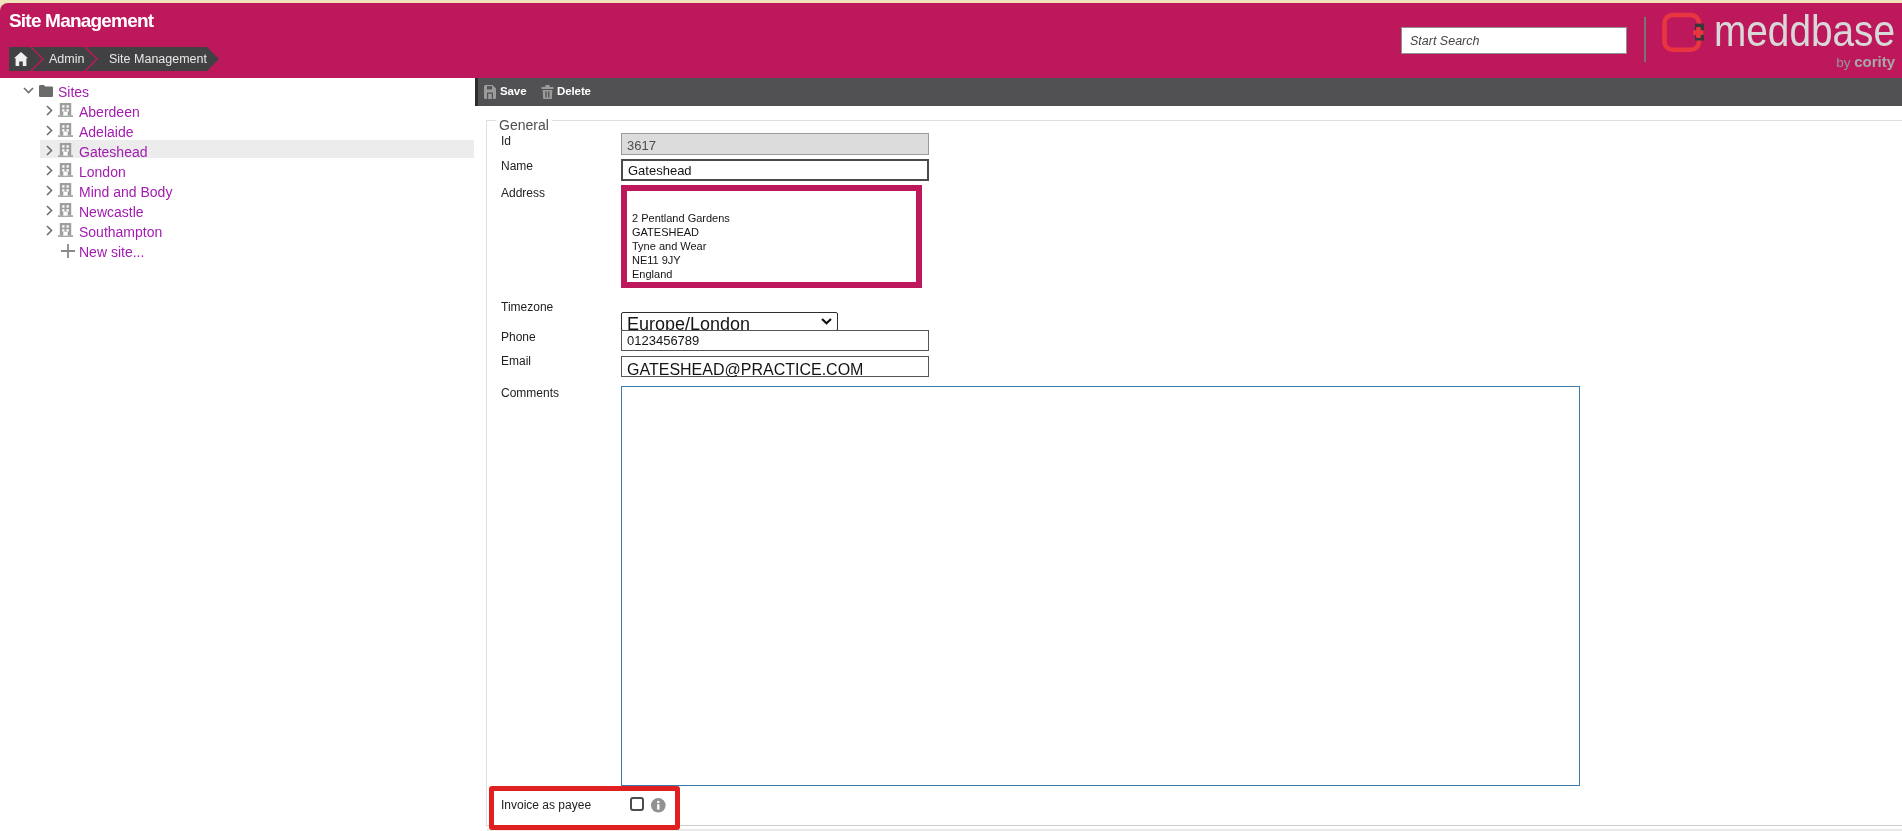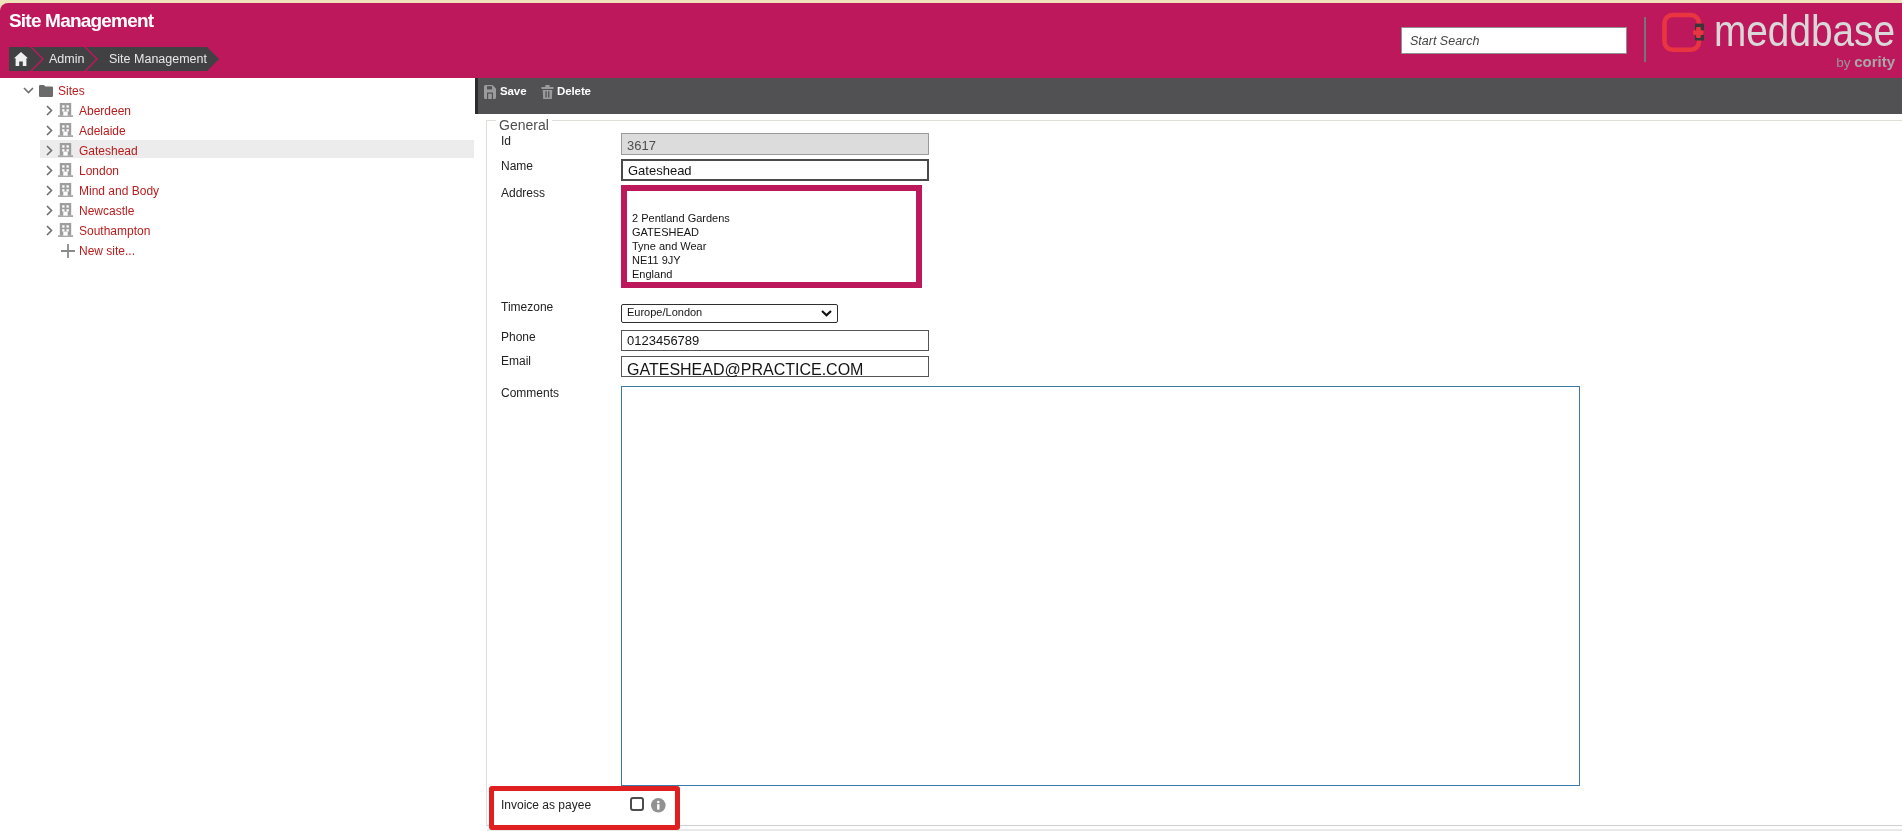--- a/index.html
+++ b/index.html
@@ -9,27 +9,27 @@
   
   #creamtop { position:absolute; left:0; top:0; width:1902px; height:14px; background:#f0e3bc; }
   #header { position:absolute; left:0; top:3px; width:1902px; height:75px;
     background:#be185d; border-radius:8px 0 0 0; }
   #title { position:absolute; left:9px; top:7px; color:#fff; font-size:19px; font-weight:bold; letter-spacing:-0.8px; }
   
   .crumb { position:absolute; top:44px; height:24px; background:#414144; color:#e8e8e8; }
   .crumb .lbl { position:absolute; top:4.5px; font-size:12.5px; white-space:nowrap; }
 
   
-  #toolbar { position:absolute; left:475px; top:78px; width:1427px; height:36px;
+  #toolbar { position:absolute; left:475px; top:78px; width:1427px; height:28px;
     background:#515154; border-left:3px solid #2c2c2e; }
   .tbtxt { position:absolute; top:7px; color:#fff; font-size:11.5px; font-weight:bold; letter-spacing:-0.1px; }
 
   
   #tree { position:absolute; left:0; top:78px; width:475px; height:753px; background:#fff; }
-  .trow { position:absolute; font-size:12px; color:#b91c1c; white-space:nowrap; }
+  .trow { position:absolute; font-size:14px; color:#a21caf; white-space:nowrap; }
   #hilite { position:absolute; left:40px; top:62px; width:434px; height:18px; background:#ececec; }
 
   
   #fieldset { position:absolute; left:486px; top:120px; width:1421px; height:706px;
     border:1px solid #e0ded8; border-right:none; border-bottom-color:#cfcfcf; }
   #legend { position:absolute; left:496px; top:117px; background:#fff; padding:0 3px;
     font-size:14px; color:#4f4f4f; }
   .flabel { position:absolute; left:501px; font-size:12px; color:#222; }
   .finput { position:absolute; left:621px; width:308px; height:22px; border:1px solid #555;
     background:#fff; font-size:13px; color:#141414; padding:2px 0 0 5px; font-family:"Liberation Sans",sans-serif; }
@@ -208,21 +208,21 @@
 <div class="flabel" style="top:134px;">Id</div>
 <div class="finput" style="top:133px;height:22px;background:#dcdcdc;border:1px solid #9b9b9b;color:#4e4e4e;font-size:13px;padding-top:4px;">3617</div>
 
 <div class="flabel" style="top:159px;">Name</div>
 <div class="finput" style="top:159px;height:22px;border:2px solid #4a4a4a;padding-top:2px;">Gateshead</div>
 
 <div class="flabel" style="top:186px;">Address</div>
 <div class="finput" style="top:185px;width:301px;height:103px;border:6px solid #be185d;font-size:11px;line-height:14.1px;padding-top:20px;">2 Pentland Gardens<br>GATESHEAD<br>Tyne and Wear<br>NE11 9JY<br>England</div>
 
 <div class="flabel" style="top:300px;">Timezone</div>
-<div class="finput" style="top:304px;width:217px;height:19px;border:1px solid #2e2e2e;border-radius:2px;padding-top:1px;font-size:11px;">Europe/London
+<div class="finput" style="top:312px;width:217px;height:19px;border:1px solid #2e2e2e;border-radius:2px;padding-top:1px;font-size:18px;">Europe/London
   <svg width="11" height="7" viewBox="0 0 11 7" style="position:absolute;right:5px;top:5px;">
     <path d="M1 1 L5.5 5.2 L10 1" fill="none" stroke="#111" stroke-width="2.2"></path>
   </svg>
 </div>
 
 <div class="flabel" style="top:330px;">Phone</div>
 <div class="finput" style="top:330px;height:21px;">0123456789</div>
 
 <div class="flabel" style="top:354px;">Email</div>
 <div class="finput" style="top:356px;height:21px;font-size:16px;padding-top:4px;">GATESHEAD@PRACTICE.COM</div>

